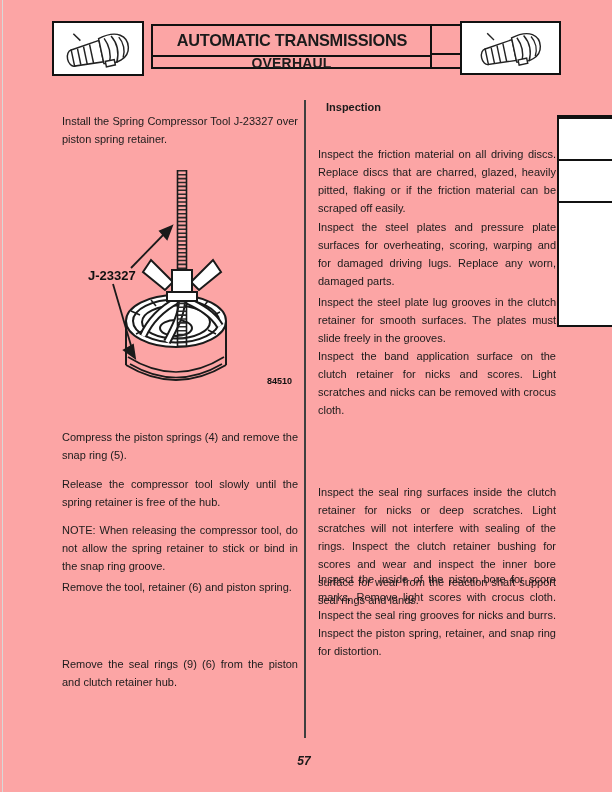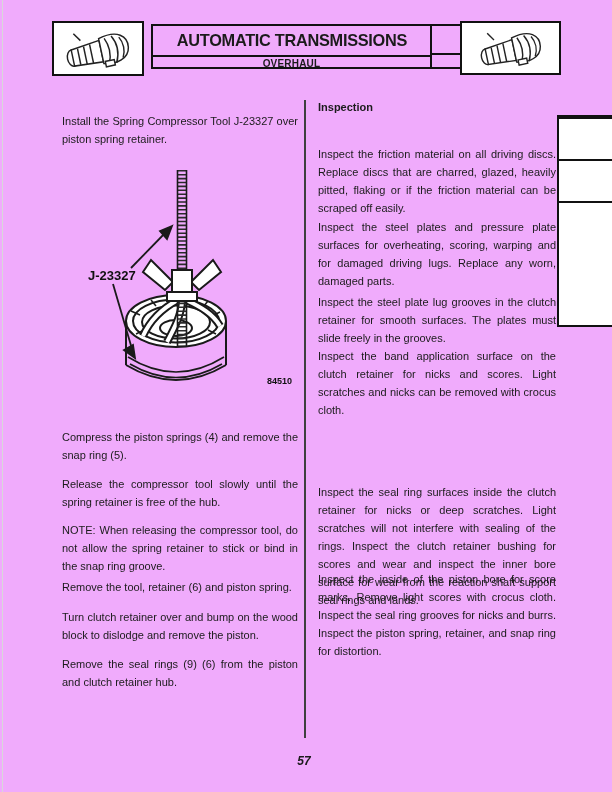--- a/index.html
+++ b/index.html
@@ -1,38 +1,38 @@
 <!DOCTYPE html>
 <html><head>
 <meta charset="utf-8">
 <style>
   html,body{margin:0;padding:0;background:#9a9a9a;}
   .page{
-    position:relative;width:612px;height:792px;background:#f0abfc;
+    position:relative;width:612px;height:792px;background:#fca5a5;
     font-family:"Liberation Sans","DejaVu Sans",sans-serif;
     color:#1b1b1b;overflow:hidden;margin:0 auto;
   }
   .scan-edge{position:absolute;left:2px;top:0;width:1px;height:792px;background:#d8d8d8;}
   
   .icon-box{position:absolute;border:2px solid #111;background:#fff;display:flex;align-items:center;justify-content:center;}
   .icon-box.left{left:52px;top:21px;width:88px;height:51px;}
   .icon-box.right{left:460px;top:21px;width:97px;height:50px;}
   .title-box{position:absolute;left:151px;top:24px;width:281px;height:45px;border:2px solid #111;box-sizing:border-box;}
   .title-row{height:29px;display:flex;align-items:center;justify-content:center;border-bottom:2px solid #111;}
   .title-text{font-weight:bold;font-size:17px;letter-spacing:-0.3px;transform:scaleX(0.96);white-space:nowrap;}
   .subtitle-row{height:12px;display:flex;align-items:center;justify-content:center;}
-  .subtitle-text{font-weight:bold;font-size:10px;letter-spacing:0.2px;}
+  .subtitle-text{font-weight:bold;font-size:14px;letter-spacing:0.2px;}
   .title-connector{position:absolute;left:432px;top:24px;width:28px;height:45px;box-sizing:border-box;
     border-top:2px solid #111;border-bottom:2px solid #111;}
   .title-connector::after{content:"";position:absolute;left:0;top:27px;width:100%;height:2px;background:#111;}
   
   .para{position:absolute;font-size:11px;line-height:18px;text-align:justify;}
   .lcol{left:62px;width:236px;}
   .rcol{left:318px;width:238px;}
-  .heading{position:absolute;font-size:11px;font-weight:bold;}
+  .heading{position:absolute;font-size:11px;font-weight:bold;margin-left:8px;}
   .note-label{font-weight:normal;}
   .col-divider{position:absolute;left:304px;top:100px;width:2px;height:638px;background:#3f3f3f;}
   
   .figure{position:absolute;left:55px;top:152px;width:250px;height:243px;}
   
   .sidebar{position:absolute;left:557px;top:115px;width:55px;height:212px;box-sizing:border-box;
     border-left:2px solid #111;border-top:2px solid #111;border-bottom:2px solid #111;background:#fff;}
   .sidebar-text{height:89px;box-sizing:border-box;padding-top:7px;width:40px;text-align:center;
     font-weight:bold;font-size:9.5px;line-height:11px;letter-spacing:0.2px;}
   .sidebar-cell{box-sizing:border-box;border-top:2px solid #111;}
@@ -154,21 +154,20 @@
       </g>
       <text x="33" y="128" font-size="13" font-weight="bold" fill="#111">J-23327</text>
       <text x="212" y="232" font-size="9" font-weight="bold" fill="#111">84510</text>
     </svg>
   </div>
 
   <p class="para lcol" style="top:417px">Compress the piston springs (4) and remove the snap ring (5).</p>
   <p class="para lcol" style="top:464px">Release the compressor tool slowly until the spring retainer is free of the hub.</p>
   <p class="para lcol" style="top:510px"><span class="note-label">NOTE:</span><span> When releasing the compressor tool, do not allow the spring retainer to stick or bind in the snap ring groove.</span></p>
   <p class="para lcol" style="top:567px">Remove the tool, retainer (6) and piston spring.</p>
-  <p class="para lcol" style="top:597px">Turn clutch retainer over and bump on the wood block to dislodge and remove the piston.</p>
   <p class="para lcol" style="top:644px">Remove the seal rings (9) (6) from the piston and clutch retainer hub.</p>
 
   <div class="col-divider"></div>
 
   <div class="heading rcol" style="top:101px">Inspection</div>
   <p class="para rcol" style="top:134px">Inspect the friction material on all driving discs. Replace discs that are charred, glazed, heavily pitted, flaking or if the friction material can be scraped off easily.</p>
   <p class="para rcol" style="top:207px">Inspect the steel plates and pressure plate surfaces for overheating, scoring, warping and for damaged driving lugs. Replace any worn, damaged parts.</p>
   <p class="para rcol" style="top:282px">Inspect the steel plate lug grooves in the clutch retainer for smooth surfaces. The plates must slide freely in the grooves.</p>
   <p class="para rcol" style="top:336px">Inspect the band application surface on the clutch retainer for nicks and scores. Light scratches and nicks can be removed with crocus cloth.</p>
   <p class="para rcol" style="top:472px">Inspect the seal ring surfaces inside the clutch retainer for nicks or deep scratches. Light scratches will not interfere with sealing of the rings. Inspect the clutch retainer bushing for scores and wear and inspect the inner bore surface for wear from the reaction shaft support seal rings and lands.</p>

